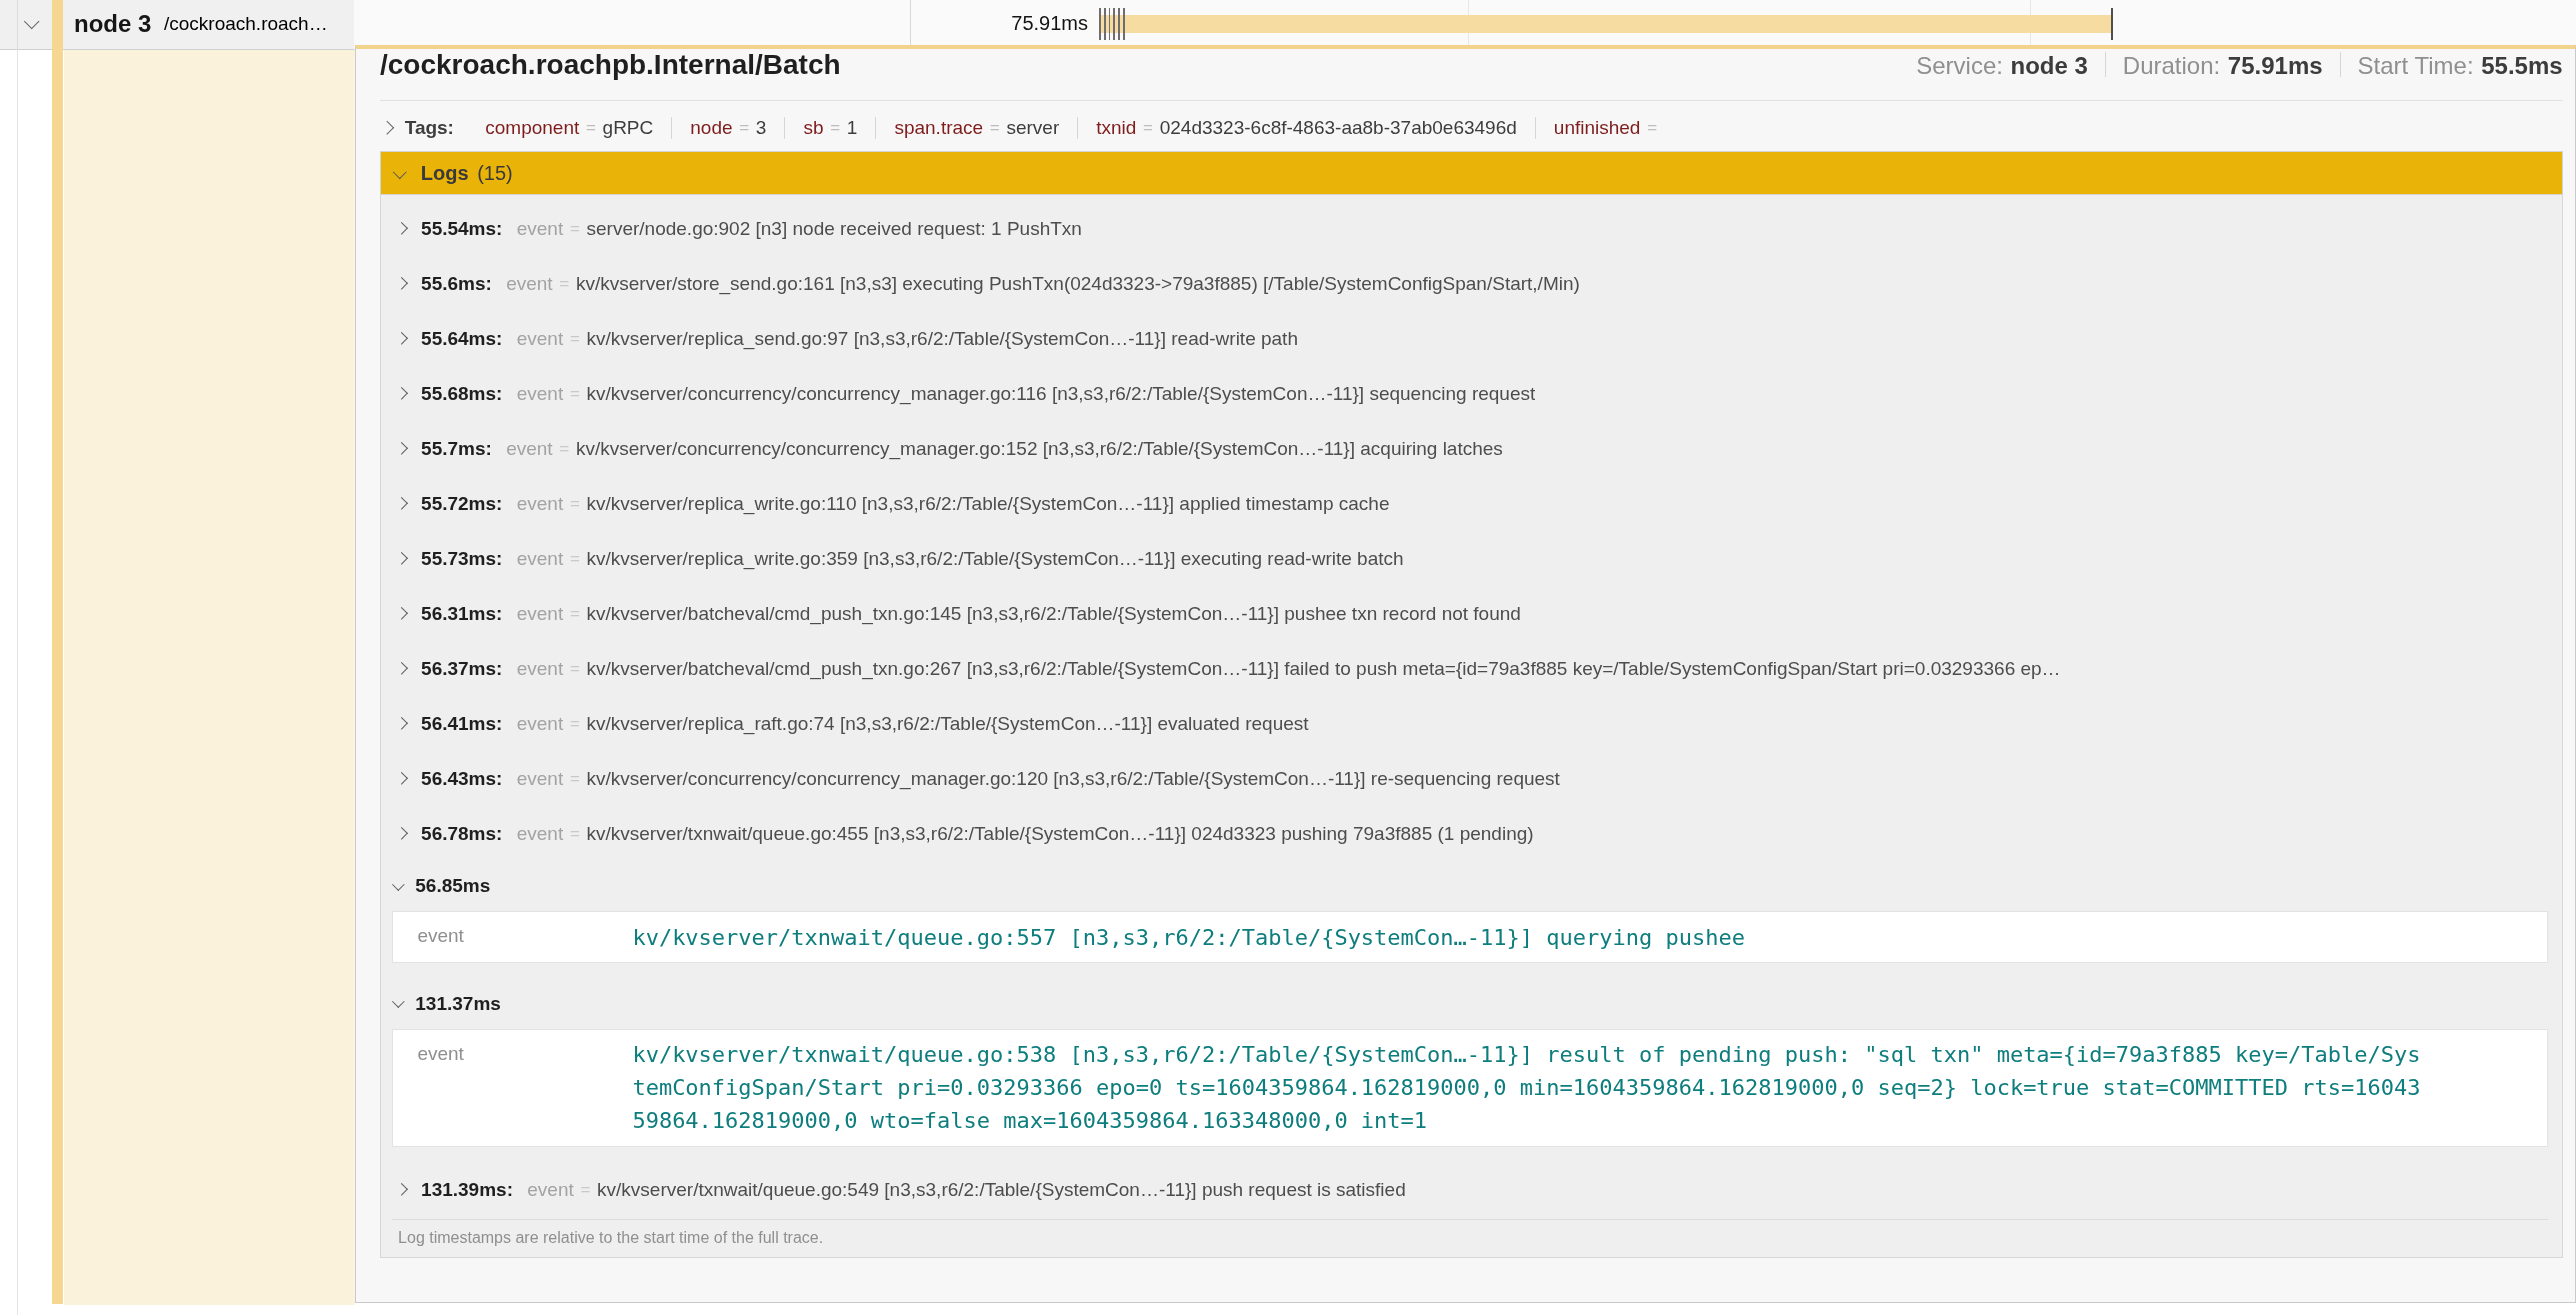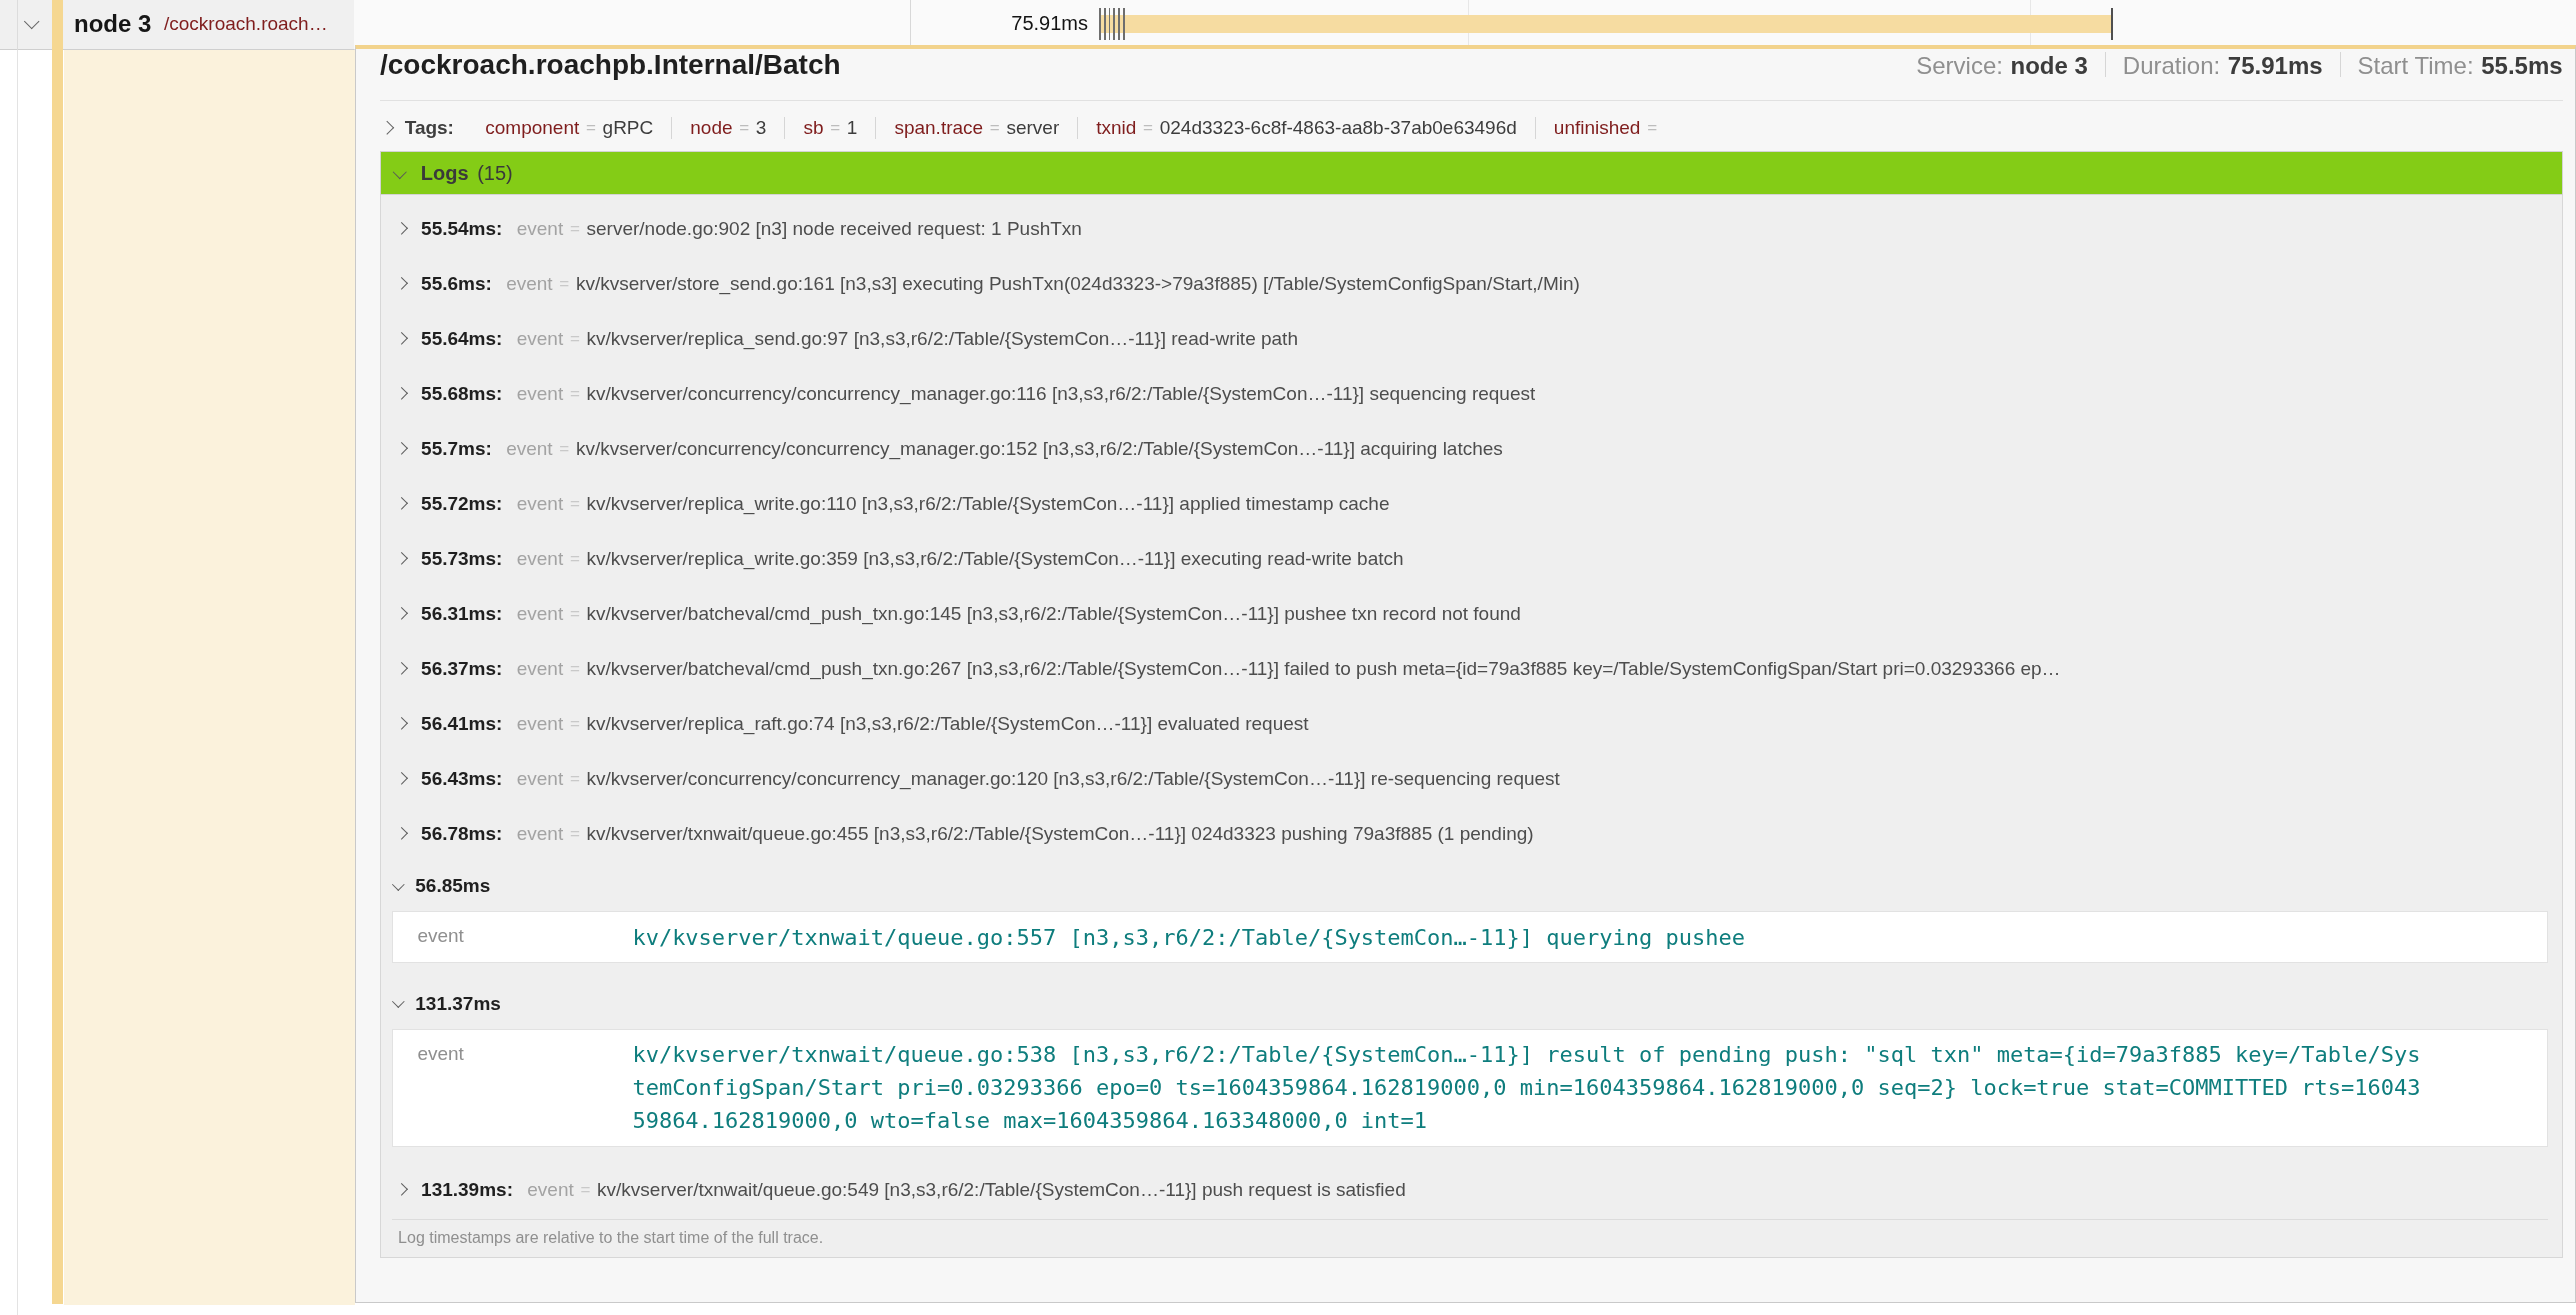--- a/index.html
+++ b/index.html
@@ -11,21 +11,21 @@
   .span-row { position:absolute; left:0; top:0; width:2576px; height:50px; }
   .row-left { position:absolute; left:0; top:0; width:354px; height:50px;
               background:#f0f0f0; border-bottom:1px solid #cfcfcf; }
   .gutter-line { position:absolute; left:17px; top:0; width:1px; height:50px; background:#dcdcdc; }
   .chev { display:inline-block; width:11.4px; height:11.4px; border-style:solid; border-color:#666;
           border-width:0 1.9px 1.9px 0; flex:none; }
   .chev.r { transform:rotate(-45deg); }
   .chev.d { transform:rotate(45deg); }
   .row-collapse { position:absolute; left:26px; top:16px; }
   .svc-name { position:absolute; left:74px; top:9.5px; font-size:24px; font-weight:bold; color:#161616; }
-  .op-name  { position:absolute; left:164px; top:13.3px; font-size:19px; color:#7f1d1d; }
+  .op-name  { position:absolute; left:164px; top:13.3px; font-size:19px; color:#000000; }
   .row-timeline { position:absolute; left:354px; top:0; width:2222px; height:50px;
                   background:#fafafa; border-bottom:1px solid #dcdcdc; }
   .tl-tick { position:absolute; top:0; width:1px; height:50px; }
   .tl-tick.t0 { left:556px;  background:#d8d8d8; }
   .tl-tick.t1 { left:1114px; background:#e7e7e7; }
   .tl-tick.t2 { left:1676px; background:#e7e7e7; }
   .dur-label { position:absolute; left:0; top:12.4px; width:734px; text-align:right;
                font-size:20px; color:#141414; }
   .span-bar { position:absolute; left:745px; top:15.3px; width:1013px; height:18px; background:#f6dca1; }
   .hatch { position:absolute; left:745px; top:7.6px; width:26px; height:32px;
@@ -51,21 +51,21 @@
 
   .tags-row { display:flex; align-items:center; padding:16px 0 12.4px 1.9px; font-size:19px; }
   .tags-row .chev { width:9.5px; height:9.5px; margin-right:13.3px; }
   .tags-label { font-weight:bold; color:#3e3e3e; margin-right:13.3px; }
   .tag { display:flex; align-items:center; padding:0 18px; white-space:nowrap; }
   .tag + .tag { border-left:1px solid #d6d6d6; }
   .tag .k { color:#7f1d1d; }
   .eq { color:#bdbdbd; margin:0 6.7px; font-size:17px; }
   .tag .v { color:#3d3d3d; }
 
-  .logs-hdr { height:44px; background:#84cc16; border:1px solid #d3d3d3;
+  .logs-hdr { height:44px; background:#eab308; border:1px solid #d3d3d3;
               display:flex; align-items:center; padding-left:14.3px; font-size:20px; color:#3a3a3a; }
   .logs-hdr .chev { width:9.5px; height:9.5px; border-color:#595959; margin-right:16px; margin-top:-3.8px; }
   .logs-hdr b { margin-right:8.6px; }
   .logs-list { background:#efefef; border:1px solid #d7d7d7; border-top:0; padding:5.7px 13.3px 0 11.4px; }
 
   .log-row { display:flex; align-items:center; height:55px; font-size:19px; overflow:hidden; }
   .log-row .chev { width:8.6px; height:8.6px; border-width:0 1.9px 1.9px 0; border-color:#5e5e5e;
                    margin:0 15.3px 0 4.8px; }
   .log-ts { font-weight:bold; color:#1f1f1f; margin-right:14.3px; white-space:nowrap; }
   .log-key { color:#a3a3a3; white-space:nowrap; }

